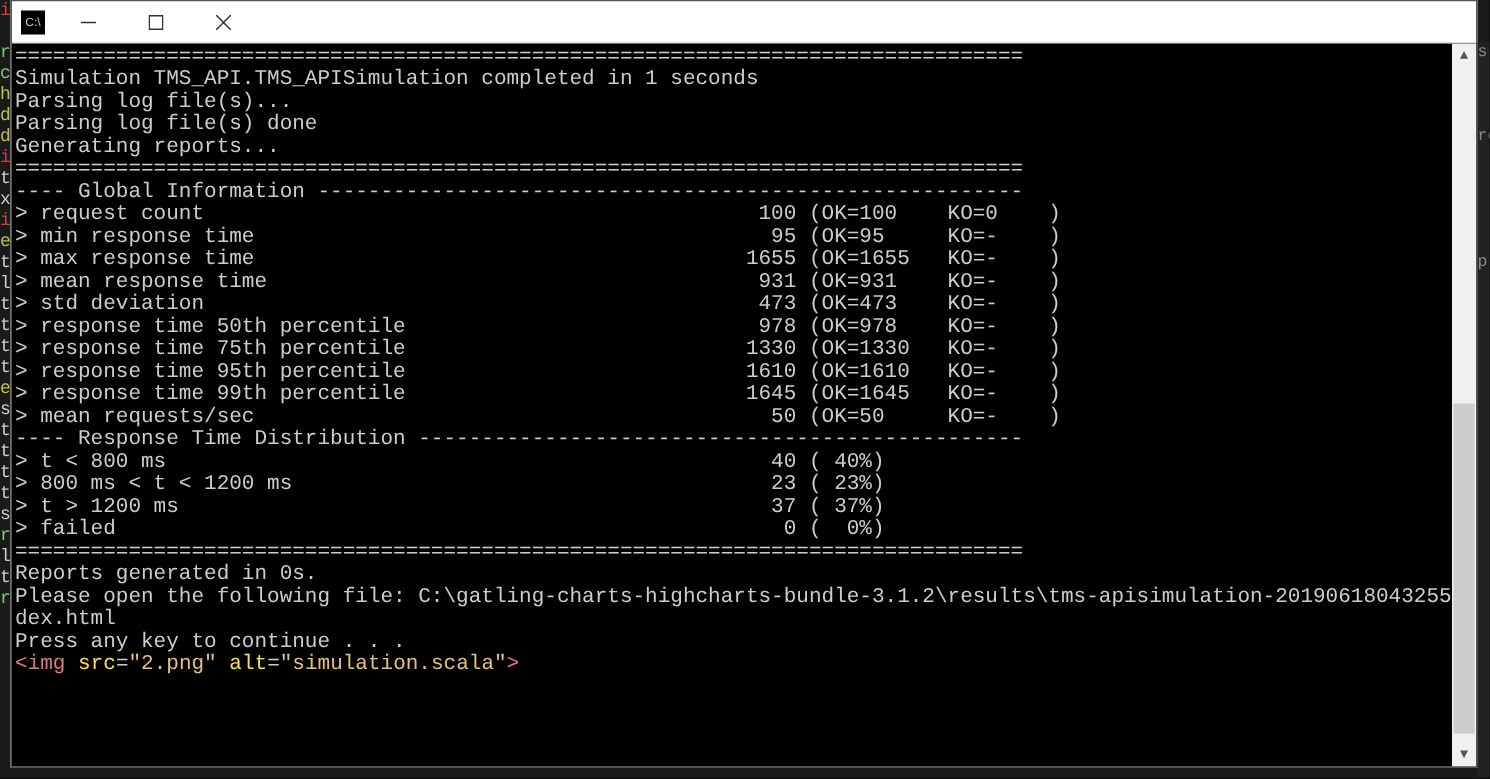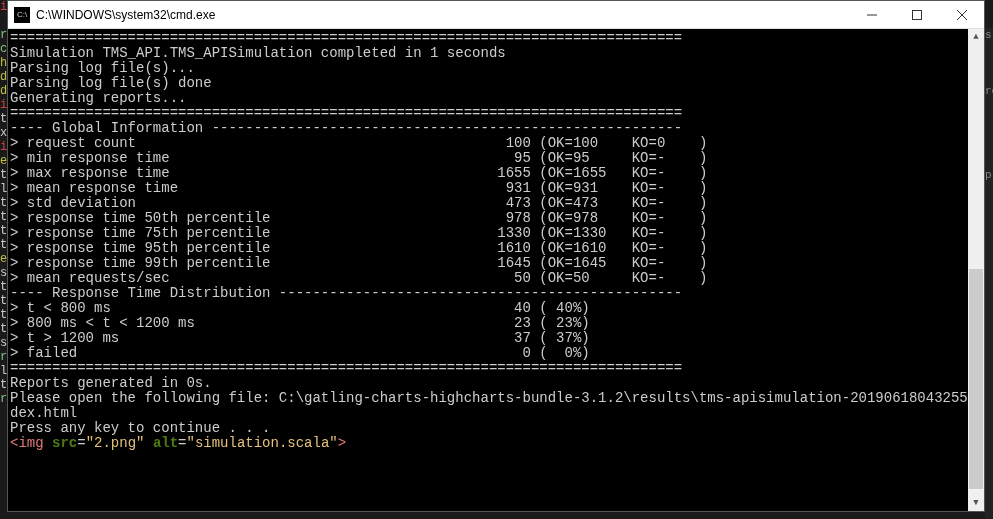--- a/index.html
+++ b/index.html
@@ -26,21 +26,21 @@
   .terminal { position: absolute; left: 0; top: 0; right: 16px; bottom: 0; color: #cccccc; font-size: 14px; line-height: 15px; white-space: pre; padding: 2px 0 0 2px; }
   
   .scrollbar { position: absolute; right: 0; top: 0; width: 16px; height: 100%; background: #f0f0f0; }
   .scroll-thumb { position: absolute; right: 1px; width: 14px; background: #ccc; top: 240px; height: 220px; }
   .scroll-arrow { position: absolute; width: 16px; height: 16px; display:flex; align-items:center; justify-content:center; color:#555; font-size:9px;}
   .scroll-arrow.up { top: 0; }
   .scroll-arrow.down { bottom: 0; }
   
   .html-snippet { color: #cccccc; }
   .tag-red { color: #e07878; }
-  .attr-grn { color: #4d7c0f; font-weight: bold; }
+  .attr-grn { color: #fde047; }
   .val-yel { color: #e5c07b; }
   
   .right-strip { position: absolute; right: 0; top: 28px; width: 8px; height: 490px; background:#222; font-size:11px; line-height:14px; color:#888;}
   .right-strip span{display:block; height:28px;}
 </style>
 </head>
 <body>
 
 <div class="left-strip" id="left-strip">
     <span class="c-red">i</span>
@@ -73,21 +73,20 @@
     <span class="c-wht">t</span>
     <span class="c-grn">r</span>
     <span class="c-wht"> </span>
   </div>
 
 <div class="window">
   <div class="titlebar">
     <div class="titlebar-icon">
         <span class="titlebar-icon-inner">C:\</span>
       </div>
-    <div class="titlebar-text">C:\WINDOWS\system32\cmd.exe</div>
     <div class="win-controls">
       <div class="win-btn">
         <svg viewBox="0 0 10 10">
             <line x1="0" y1="5" x2="10" y2="5" stroke="#333" stroke-width="1"></line>
           </svg>
       </div>
       <div class="win-btn">
         <svg viewBox="0 0 10 10">
             <rect x="0.5" y="0.5" width="9" height="9" fill="none" stroke="#333" stroke-width="1"></rect>
           </svg>

